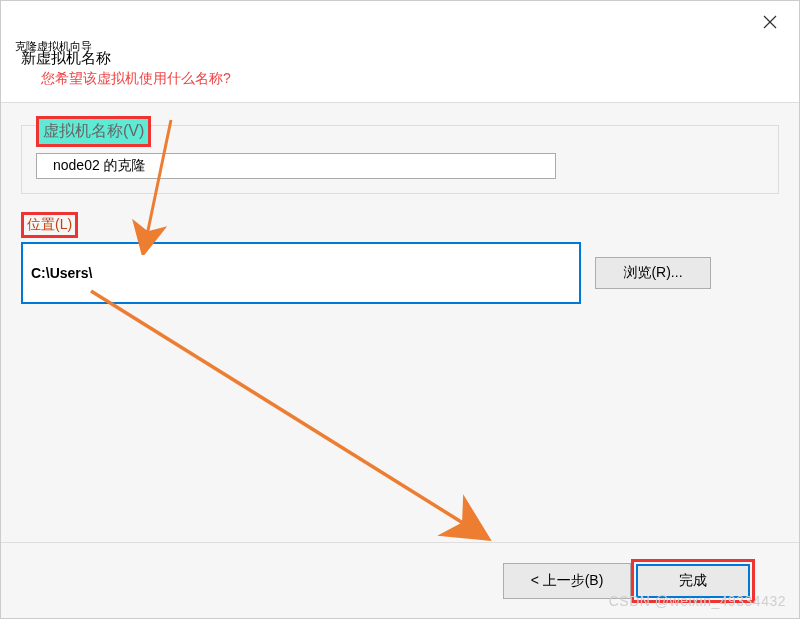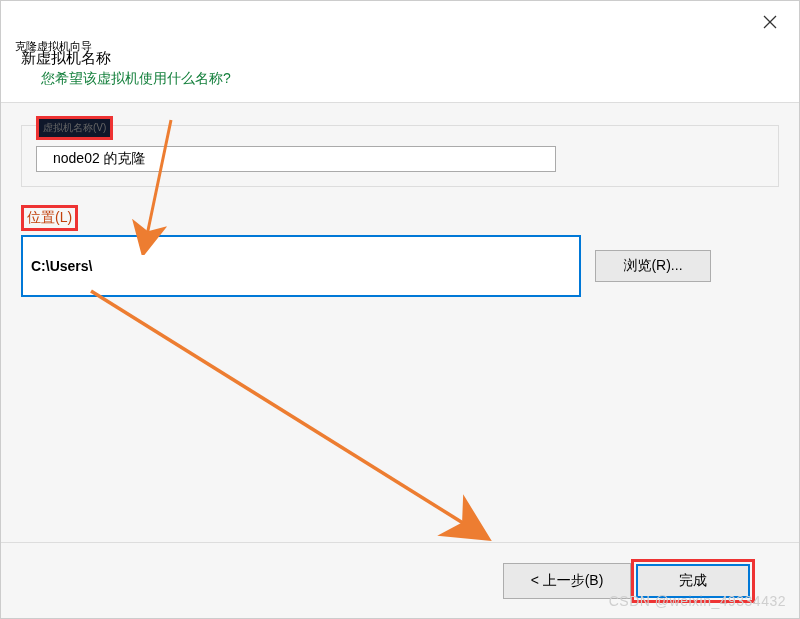--- a/index.html
+++ b/index.html
@@ -18,40 +18,40 @@
       padding: 8px 14px 6px 14px; height: 40px;
     }
     .titlebar-title { font-size: 11px; color: #000; margin-top: 48px; }
     .close-btn { background: none; border: none; cursor: pointer; width: 30px; height: 30px; display:flex; align-items:center; justify-content:center; }
     .close-btn svg { width: 14px; height: 14px; stroke: #333; stroke-width: 1.2; }
     .header {
       padding: 8px 20px 14px 20px;
       border-bottom: 1px solid #ddd;
     }
     .header-title { font-weight: normal; font-size: 15px; color: #000; }
-    .header-sub { font-size: 14px; color: #15803d; padding-left: 20px; margin-top: 2px; }
+    .header-sub { font-size: 14px; color: #ef4444; padding-left: 20px; margin-top: 2px; }
     .content {
       background: #f6f6f6;
       flex: 1;
       padding: 22px 20px;
       position: relative;
     }
     .group1 {
       border: 1px solid #ddd;
       background: #f6f6f6;
       padding: 0 14px 14px 14px;
       position: relative;
       margin-bottom: 18px;
     }
     .group1-label {
       position: relative;
       top: -10px;
-      background: #0f172a;
+      background: #5eead4;
       display: inline-block;
-      font-size: 10px;
+      font-size: 16px;
       color: #666;
       border: 3px solid #e33;
       padding: 2px 4px;
     }
     .vmname-input {
       width: 520px;
       border: 1px solid #aaa;
       background: #fff;
       padding: 4px 16px;
       font-size: 14px;

